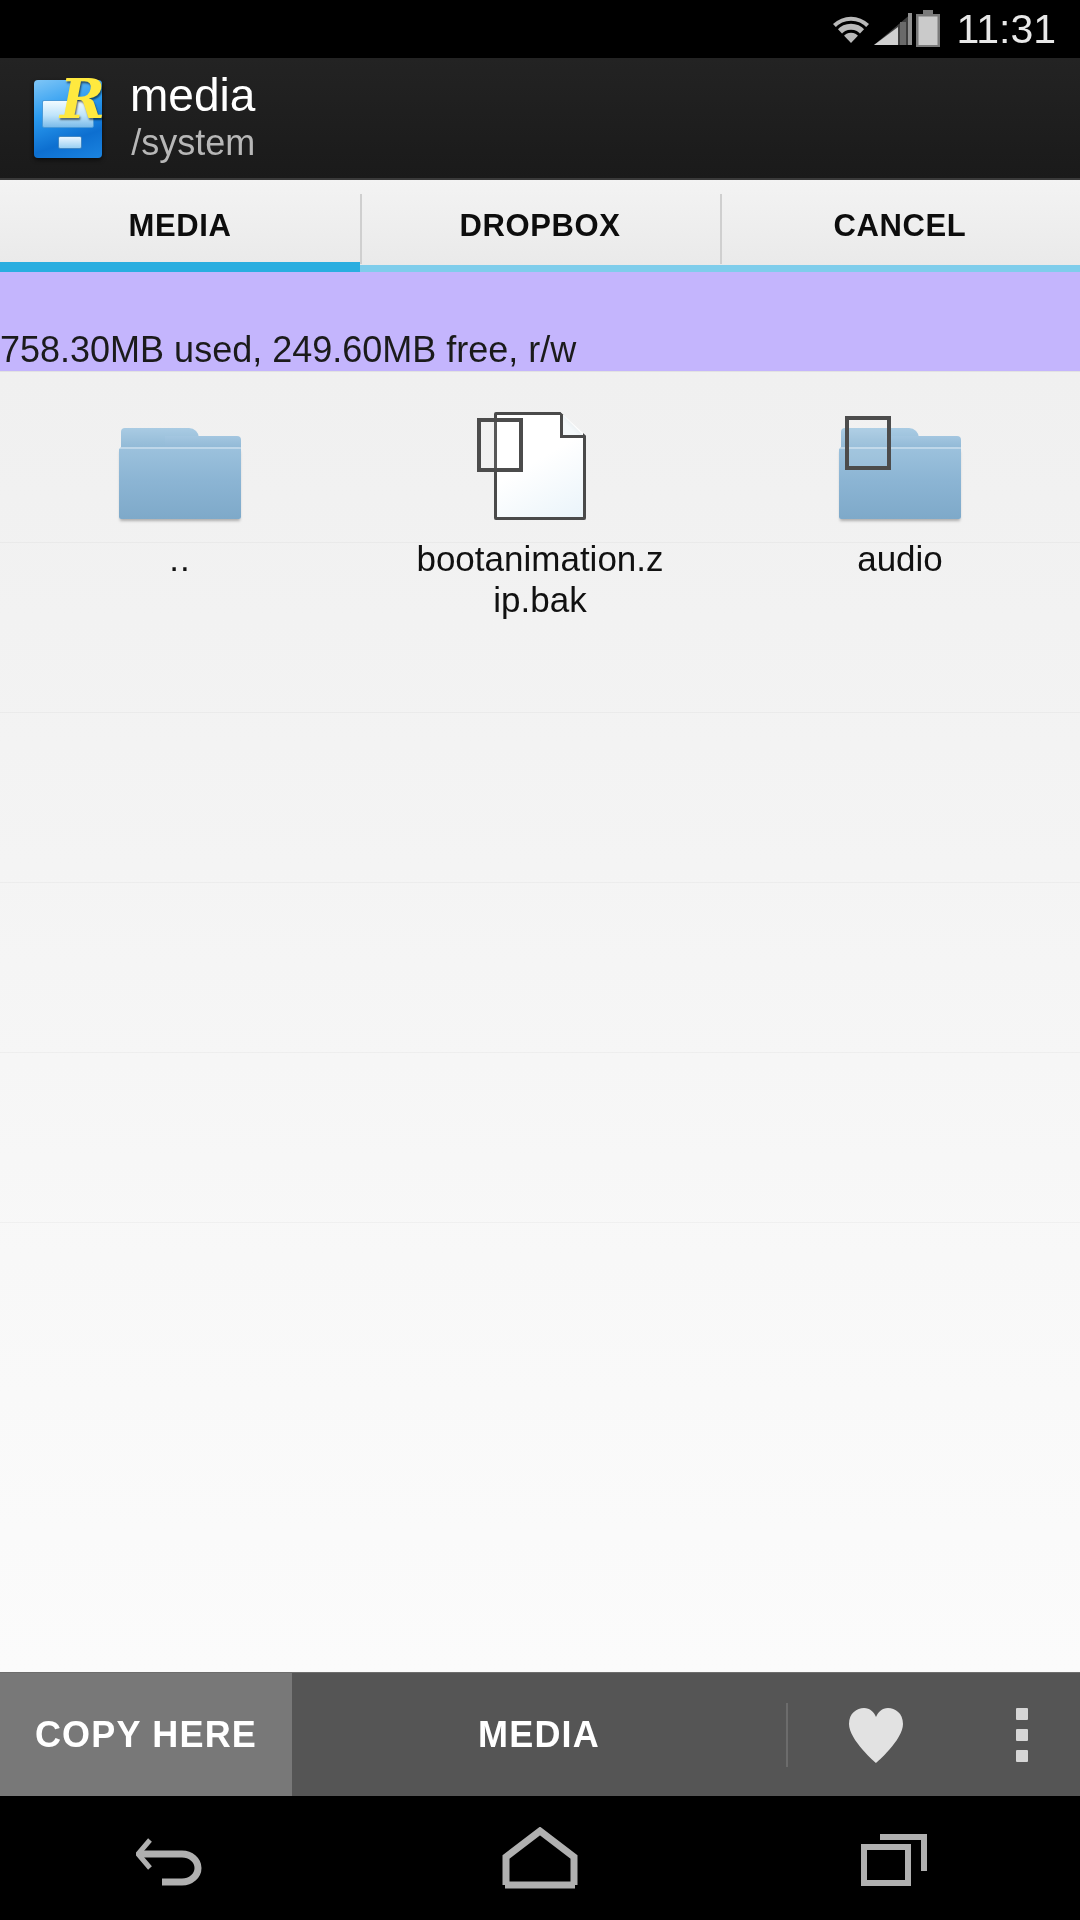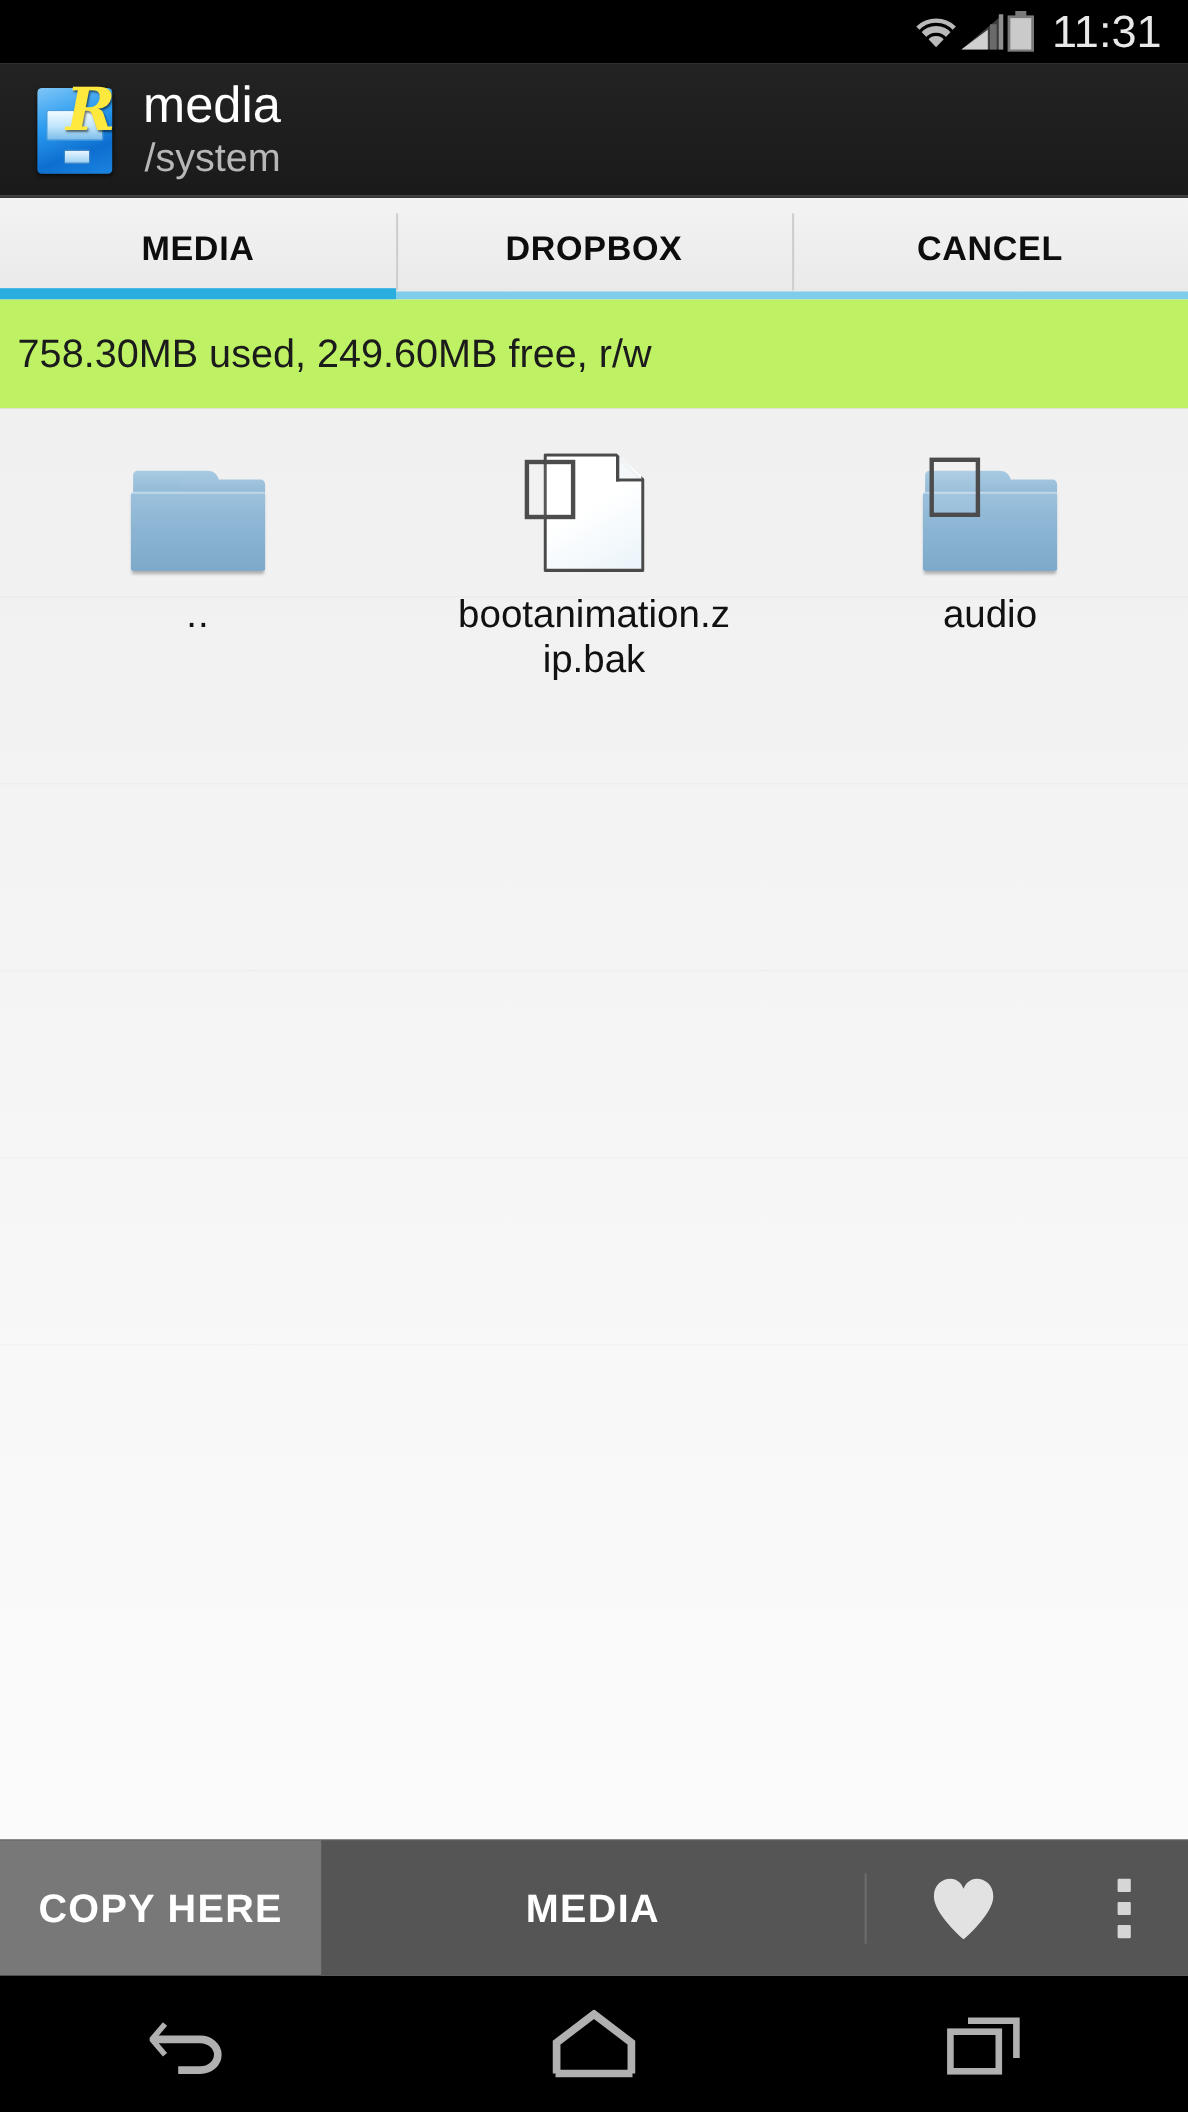--- a/index.html
+++ b/index.html
@@ -93,23 +93,23 @@
     background:#7fcdeb;
   }
   .tab-underline .active-seg{
     position:absolute; left:0; top:-3px; width:33.33%; height:10px;
     background:#2aaee0;
   }
 
   
   .storage{
     flex:0 0 100px; height:100px;
-    background:#bef264;
-    display:flex; align-items:center;
-    padding-left:16px;
+    background:#c4b5fd;
+    display:flex; align-items:flex-end;
+    padding-left:0;
     border-bottom:1px solid #e2e2e2;
   }
   .storage-text{
     font-size:36px; color:#1b1b1b; white-space:nowrap;
   }
   .mount-btn{
     margin-left:22px;
     background:linear-gradient(#d5d5d5,#c6c6c6);
     border:1px solid #b4b4b4;
     border-radius:3px;

